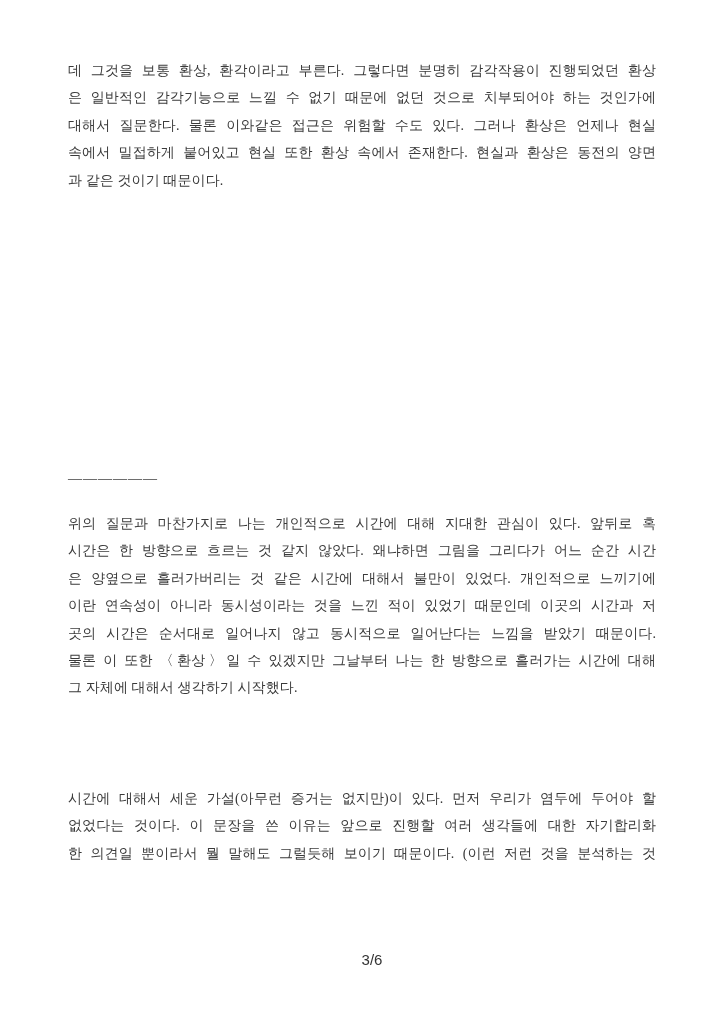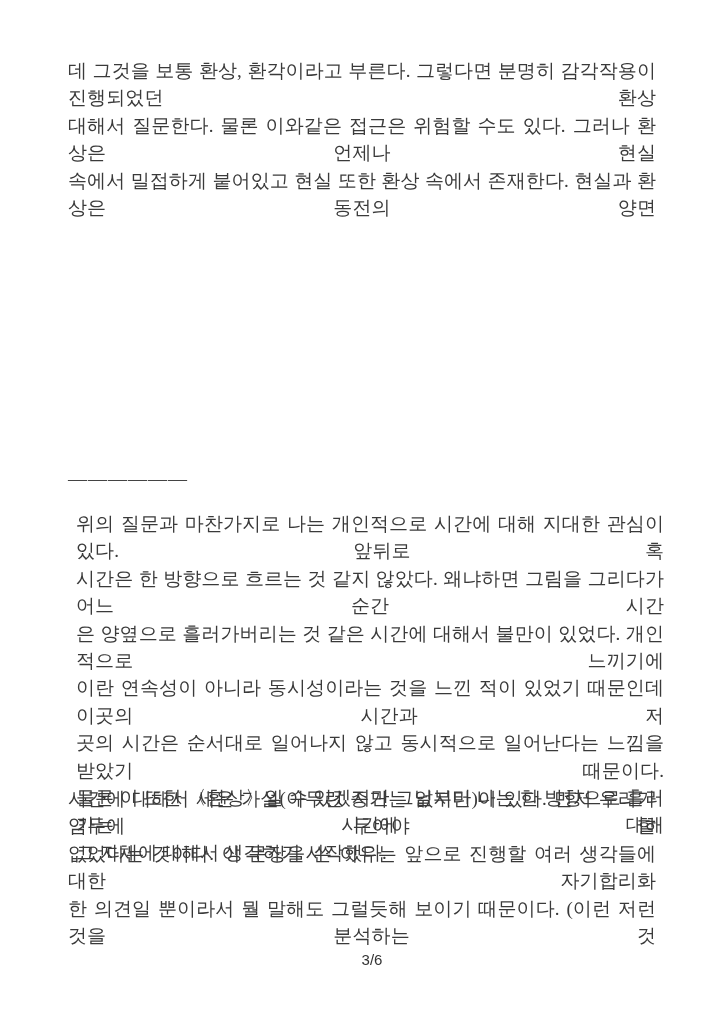--- a/index.html
+++ b/index.html
@@ -13,21 +13,21 @@
     height: 1024px;
     background: #ffffff;
     overflow: hidden;
     font-family: "Liberation Serif", "DejaVu Serif", serif;
     color: #3a3a3a;
   }
   .textblock {
     position: absolute;
     left: 68px;
     width: 588px;
-    font-size: 19px;
+    font-size: 14px;
     line-height: 27.4px;
     letter-spacing: 0.1px;
   }
   .line {
     text-align: justify;
     text-align-last: justify;
     white-space: normal;
   }
   .line.last {
     text-align-last: left;
@@ -35,21 +35,21 @@
   
   .justify-last .line.last {
     text-align-last: justify;
   }
   #paragraph-1 { top: 57px; }
   #section-divider {
     top: 465px;
     text-align: left;
     letter-spacing: 1px;
   }
-  #paragraph-2 { top: 510px; margin-left: 8px; }
+  #paragraph-2 { top: 510px; }
   #paragraph-3 { top: 785px; }
   .footer {
     position: absolute;
     top: 951px;
     left: 0;
     width: 724px;
     text-align: center;
     font-family: "Liberation Sans", "DejaVu Sans", sans-serif;
     font-size: 15px;
     line-height: 17px;
@@ -57,22 +57,24 @@
     padding-left: 10px;
   }
 </style>
 </head>
 <body>
 
 <div class="page">
 
   <div class="textblock" id="paragraph-1">
       <div class="line">데 그것을 보통 환상, 환각이라고 부른다. 그렇다면 분명히 감각작용이 진행되었던 환상</div>
+      <div class="line">은 일반적인 감각기능으로 느낄 수 없기 때문에 없던 것으로 치부되어야 하는 것인가에</div>
       <div class="line">대해서 질문한다. 물론 이와같은 접근은 위험할 수도 있다. 그러나 환상은 언제나 현실</div>
       <div class="line">속에서 밀접하게 붙어있고 현실 또한 환상 속에서 존재한다. 현실과 환상은 동전의 양면</div>
+      <div class="line last">과 같은 것이기 때문이다.</div>
     </div>
 
   <div class="textblock" id="section-divider">——————</div>
 
   <div class="textblock" id="paragraph-2">
       <div class="line">위의 질문과 마찬가지로 나는 개인적으로 시간에 대해 지대한 관심이 있다. 앞뒤로 혹</div>
       <div class="line">시간은 한 방향으로 흐르는 것 같지 않았다. 왜냐하면 그림을 그리다가 어느 순간 시간</div>
       <div class="line">은 양옆으로 흘러가버리는 것 같은 시간에 대해서 불만이 있었다. 개인적으로 느끼기에</div>
       <div class="line">이란 연속성이 아니라 동시성이라는 것을 느낀 적이 있었기 때문인데 이곳의 시간과 저</div>
       <div class="line">곳의 시간은 순서대로 일어나지 않고 동시적으로 일어난다는 느낌을 받았기 때문이다.</div>

